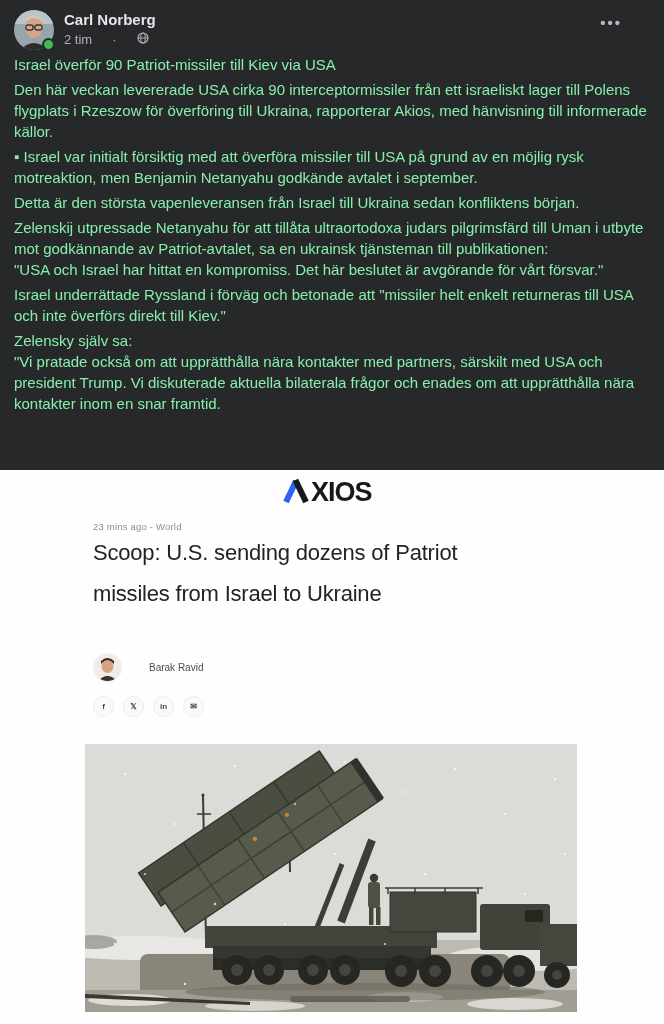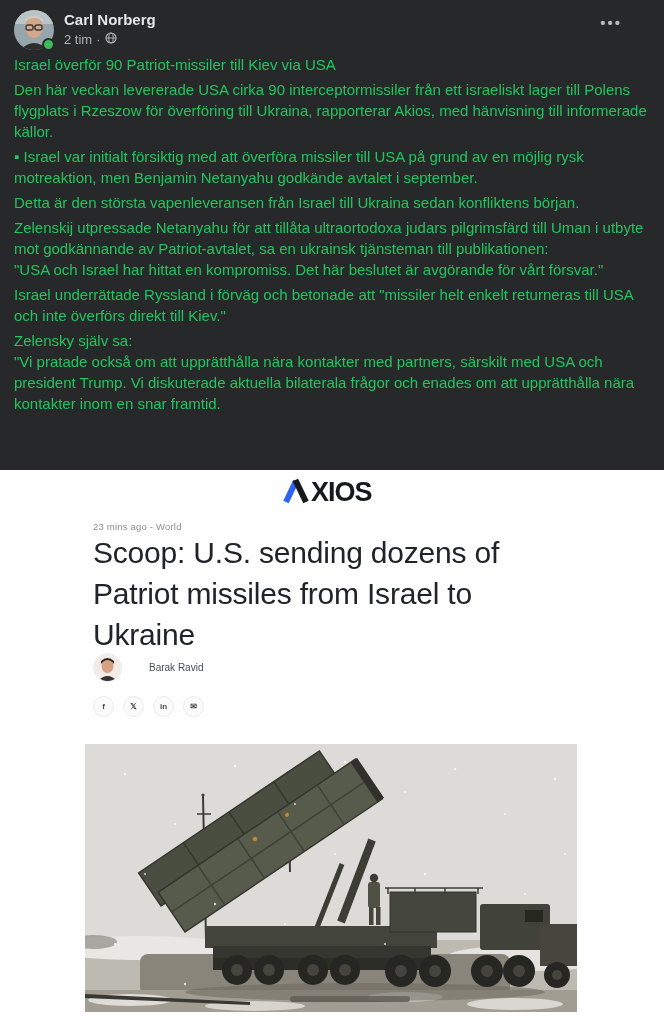--- a/index.html
+++ b/index.html
@@ -9,37 +9,37 @@
   
   .post { position:relative; width:636px; height:470px; background:#272829; }
   .post-header { position:absolute; top:10px; left:14px; right:14px; height:42px; }
   .avatar-wrap { position:absolute; left:0; top:0; width:40px; height:40px; cursor:pointer; }
   .avatar-wrap svg { border-radius:50%; display:block; }
   .status-dot { position:absolute; right:-1px; bottom:-1px; width:13px; height:13px;
     border-radius:50%; background:#3dbb5b; border:2px solid #272829; }
   .author { position:absolute; left:50px; top:1px; font-size:15px; font-weight:bold;
     color:#e4e6ea; cursor:pointer; }
   .meta-row { position:absolute; left:50px; top:21px; font-size:13px; color:#aeb1b6;
-    display:flex; align-items:center; gap:4px; }
+    display:flex; align-items:center; gap:20px; }
   .globe { display:inline-block; margin-top:1px; }
   .menu-dots { position:absolute; right:0; top:4px; color:#b6b9be; font-size:15px;
     letter-spacing:2px; cursor:pointer; font-weight:bold; }
 
   .post-body { position:absolute; top:54px; left:14px; width:636px; }
-  .post-body p { font-size:15px; line-height:21px; color:#22c55e; margin-bottom:4px;
+  .post-body p { font-size:15px; line-height:21px; color:#86efac; margin-bottom:4px;
     white-space:pre-line; }
 
   
   .article-card { position:absolute; top:470px; left:0; width:664px; height:554px;
     background:#fefefe; cursor:pointer; }
   .brand { position:absolute; top:8px; left:0; width:664px; text-align:center; }
   .brand svg { display:inline-block; }
   .article-meta { position:absolute; top:51px; left:93px; font-size:9.5px; color:#8d8d8d;
     letter-spacing:.2px; }
-  .headline { position:absolute; top:62px; left:93px; width:445px; font-size:30px;
+  .headline { position:absolute; top:62px; left:93px; width:445px; font-size:22px;
     line-height:41px; font-weight:500; color:#212329; letter-spacing:-.2px; }
   .byline { position:absolute; top:184px; left:94px; display:flex; align-items:center; gap:12px; }
   .byline svg { border-radius:50%; display:block; box-shadow:0 0 0 1px #eee; }
   .byline-name { font-size:10px; color:#4a4d52;padding-left:16px; }
   .share-row { position:absolute; top:226px; left:93px; display:flex; gap:9px; }
   .share-btn { width:21px; height:21px; border-radius:50%; background:#fbfafa;
     border:1px solid #ececec; display:flex; align-items:center; justify-content:center;
     font-size:8px; color:#4a4a4a; cursor:pointer; font-weight:bold; }
   .photo { position:absolute; top:274px; left:85px; width:492px; height:268px; }
   .photo svg { display:block; }

